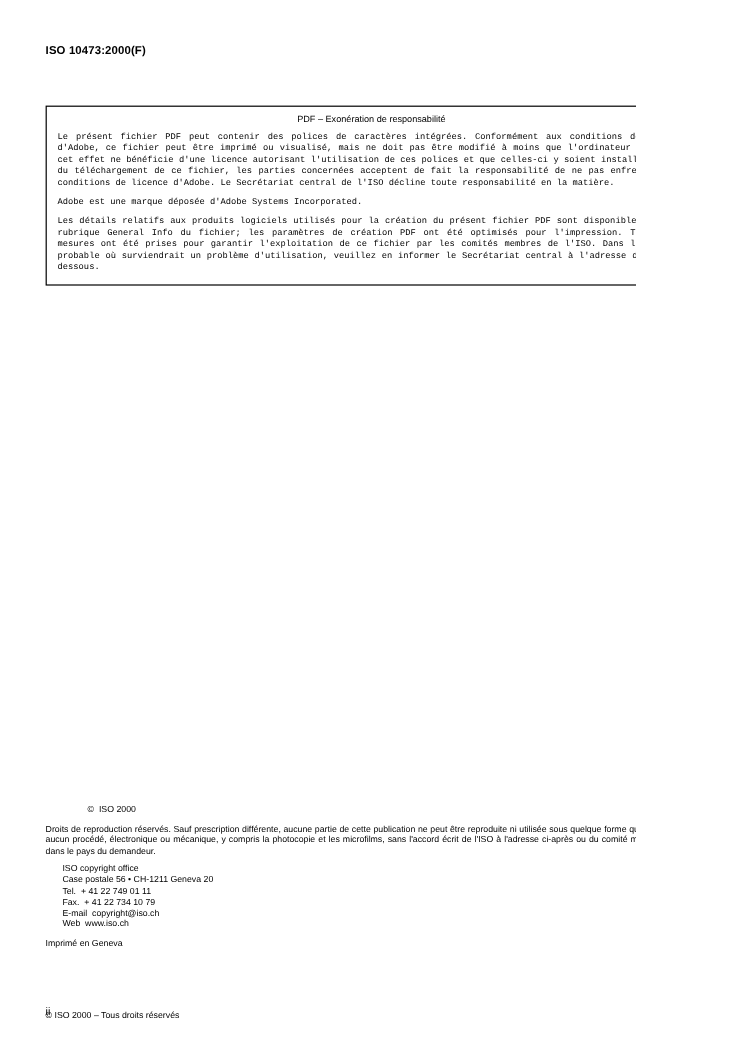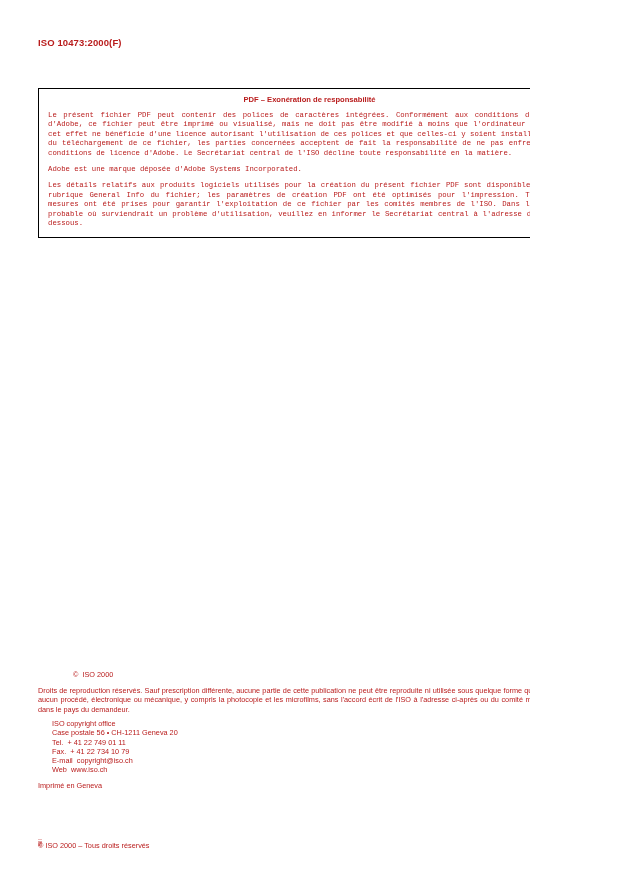--- a/index.html
+++ b/index.html
@@ -5,21 +5,21 @@
   html, body {
     margin: 0;
     padding: 0;
     background: #ffffff;
   }
   .page {
     position: relative;
     width: 530px;
     height: 877px;
     background: #ffffff;
-    color: #b91c1c;
+    color: #000000;
     font-family: "Liberation Sans", "DejaVu Sans", sans-serif;
     overflow: hidden;
   }
   .doc-header {
     position: absolute;
     left: 38px;
     top: 37px;
     font-size: 9.5px;
     font-weight: bold;
     letter-spacing: 0.1px;
@@ -28,21 +28,21 @@
     position: absolute;
     left: 38px;
     top: 88px;
     width: 543px;
     box-sizing: border-box;
     border: 1px solid #000000;
     padding: 6px 9px 9px 9px;
   }
   .disclaimer-title {
     text-align: center;
-    font-weight: bold;
+    font-weight: normal;
     font-size: 7.6px;
     margin: 0 0 7px 0;
   }
   .disclaimer-par {
     font-size: 7.3px;
     line-height: 9.4px;
     text-align: justify;
     margin: 0 0 7px 0;
     font-family: Liberation Mono, monospace;
   }

